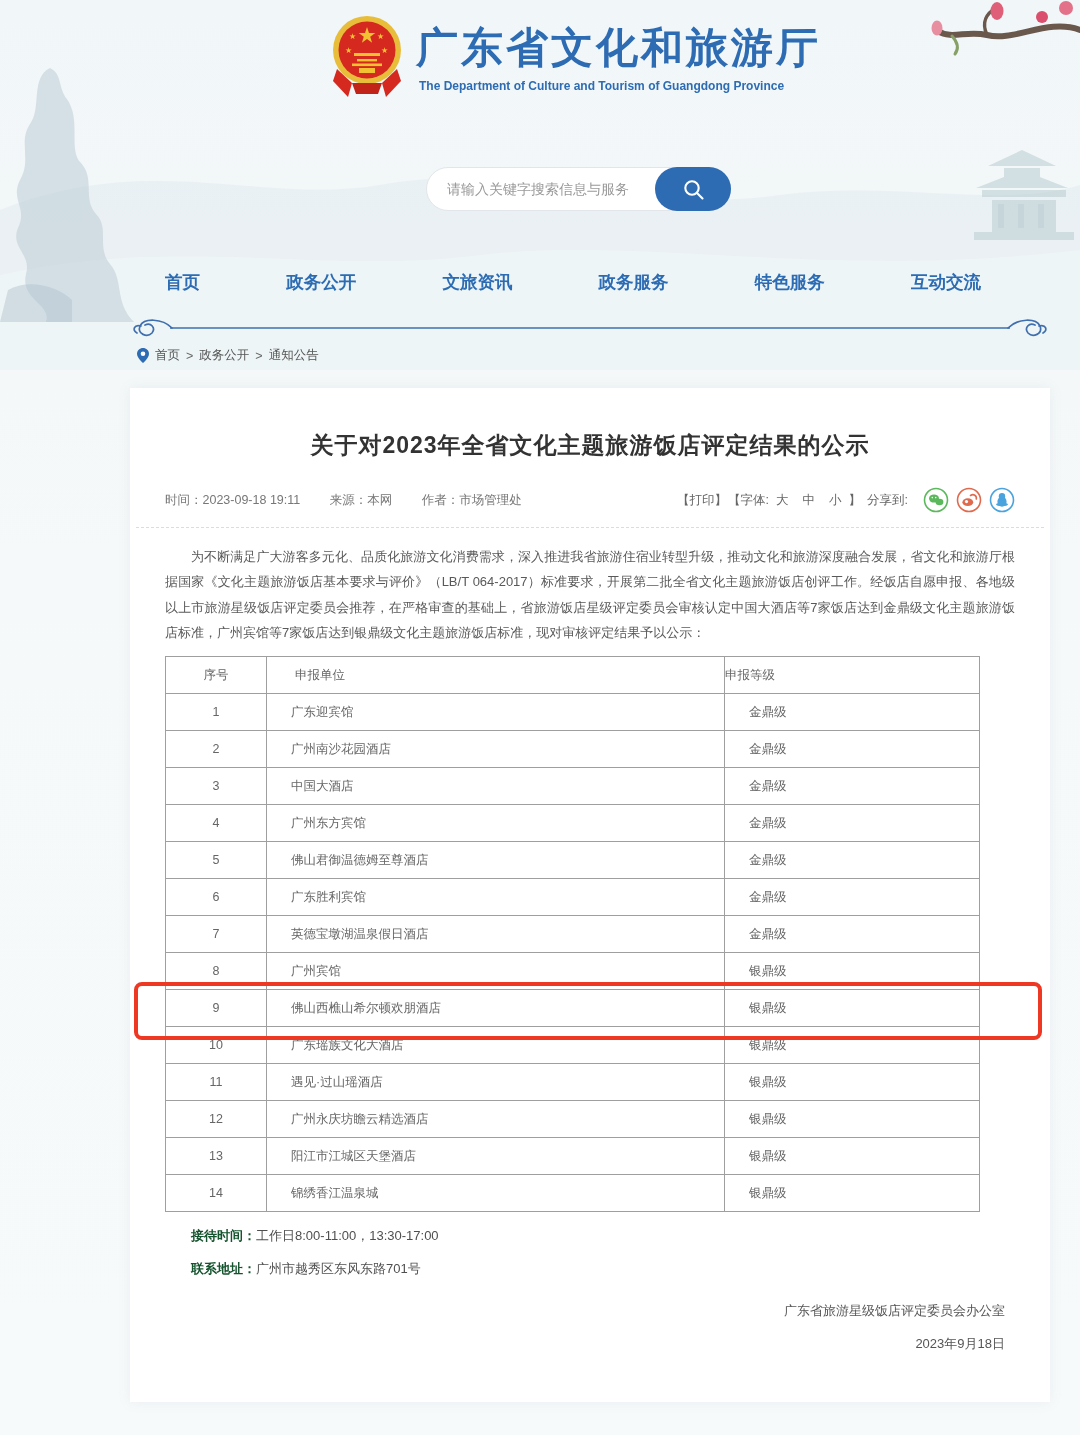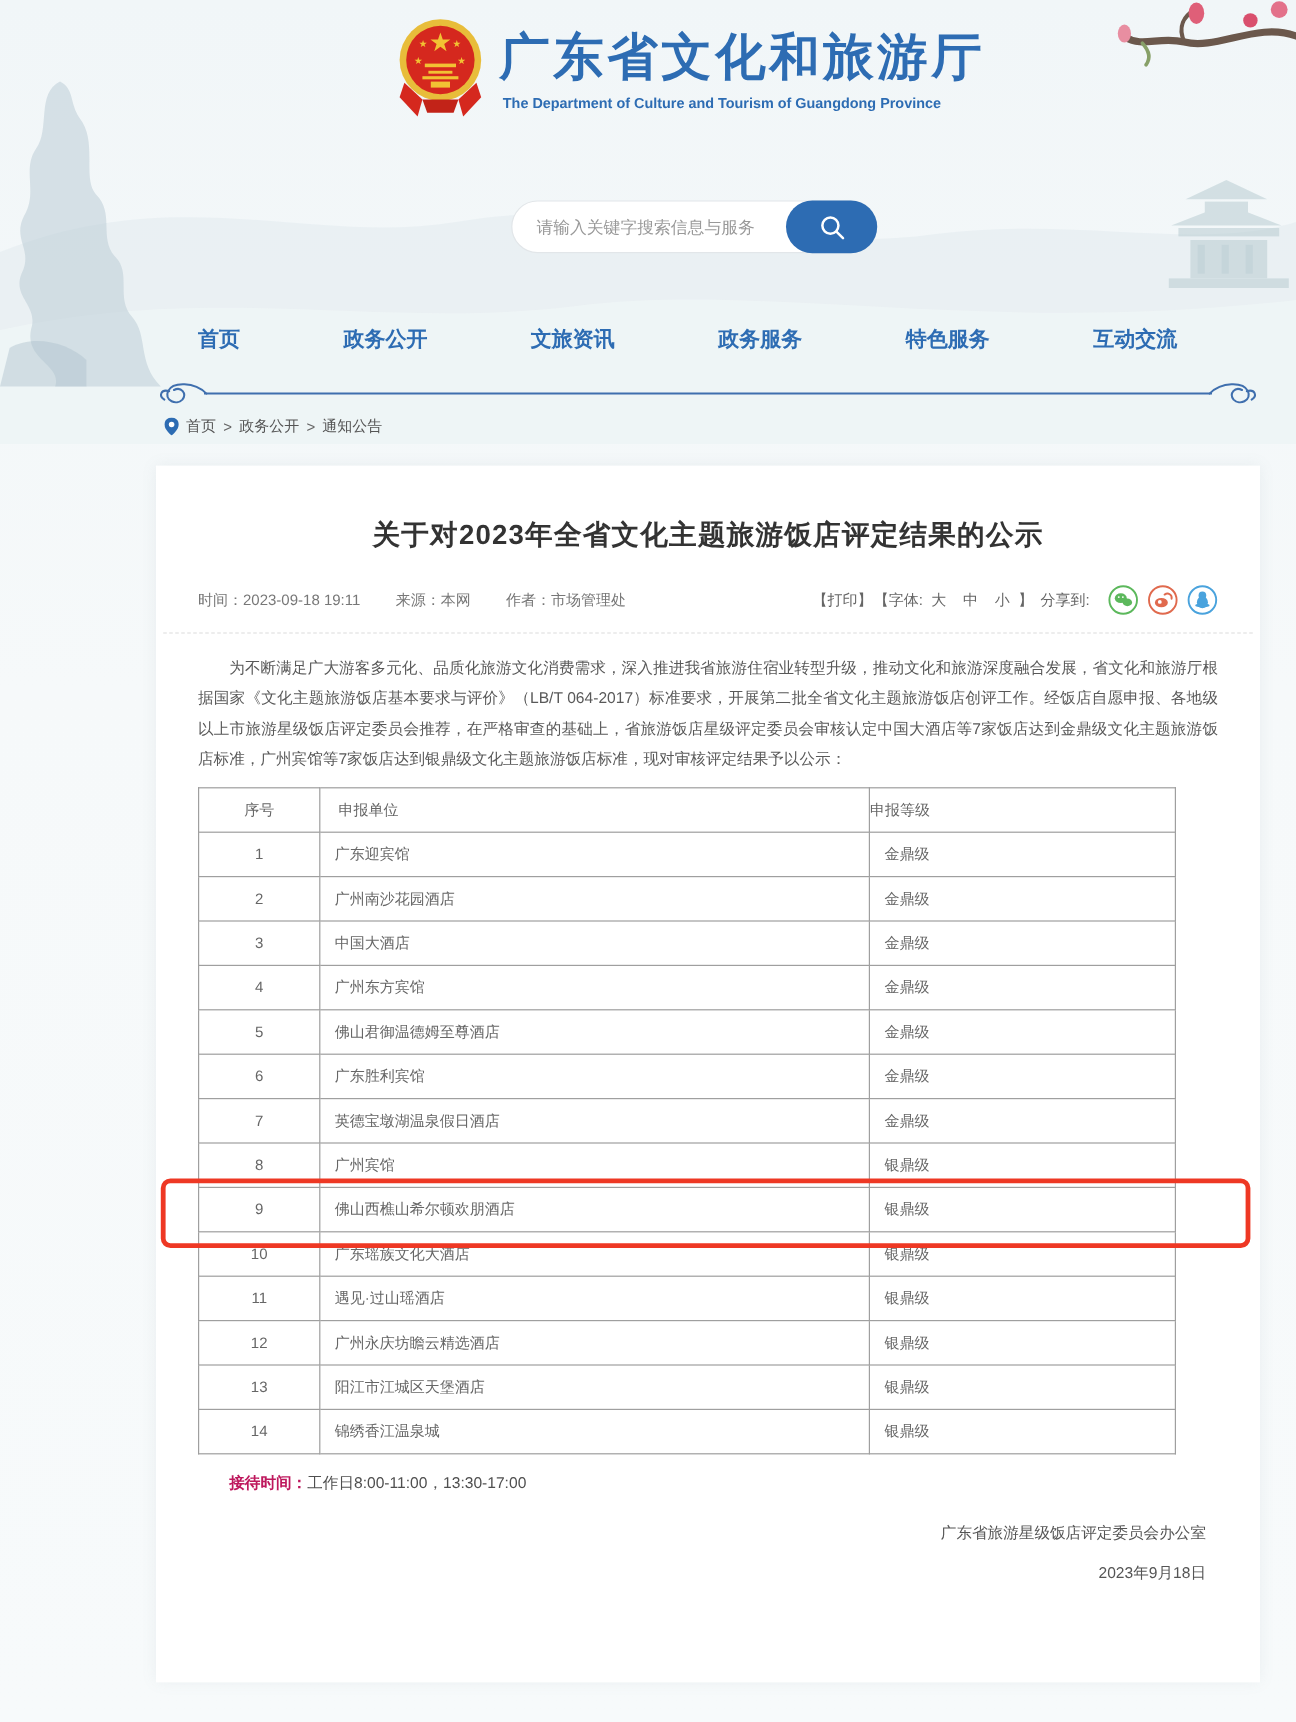--- a/index.html
+++ b/index.html
@@ -48,28 +48,28 @@
   .meta-sep{margin:14px 6px 0;border-bottom:1px dashed #dcdcdc;height:0;}
   .intro,.closing{margin:16px 35px 0;font-size:13px;color:#595959;line-height:1.95;
                   text-indent:2em;text-align:justify;}
   .closing{margin-top:13px;}
   
   .table-wrap{position:relative;margin:11px 0 0 35px;width:814px;}
   table{border-collapse:collapse;table-layout:fixed;width:814px;font-size:12.5px;color:#666;}
   th,td{border:1px solid #9f9f9f;height:36px;padding:0;font-weight:normal;
         vertical-align:middle;}
   .c-num{width:101px;text-align:center;}
-  .c-name{width:458px;text-align:left;padding-left:15px;}
+  .c-name{width:458px;text-align:left;padding-left:28px;}
   .c-grade{width:255px;text-align:left;}
-  td.c-name,td.c-grade{padding-left:12px;}
+  td.c-name,td.c-grade{padding-left:24px;}
   .hl-box{position:absolute;left:-31px;width:900px;height:50px;border:4px solid #ee3824;
           border-radius:8px;pointer-events:none;}
   
   .contact{margin:15px 35px 0;font-size:13px;color:#4f4f4f;text-indent:2em;}
-  .contact b{font-weight:bold;color:#be185d;}
+  .contact b{font-weight:bold;color:#14532d;}
   .sig{margin:24px 45px 0 35px;text-align:right;font-size:13px;color:#555;}
   .date{margin:15px 45px 0 35px;text-align:right;font-size:13px;color:#555;}
 </style>
 </head>
 <body>
 
 <div class="page">
 
   <svg class="decor" style="left:0;top:90px;" width="1080" height="280" viewBox="0 0 1080 280">
     <path d="M0 120 C150 60 260 115 380 95 C520 70 640 125 780 105 C900 90 1000 120 1080 95 L1080 280 L0 280 Z" fill="#e7eef2" opacity="0.85"></path>
@@ -320,18 +320,21 @@
           </tr>
           </tbody>
       </table>
       <div class="hl-box" style="top: 326px;"></div>
     </div>
 
 
     <p class="contact">
       <b>接待时间：</b><span>工作日8:00-11:00，13:30-17:00</span>
     </p>
+    <p class="contact">
+      <b>联系地址：</b><span>广州市越秀区东风东路701号</span>
+    </p>
 
     <div class="sig">广东省旅游星级饭店评定委员会办公室</div>
     <div class="date">2023年9月18日</div>
   </div>
 
 </div>
 
 </body></html>

